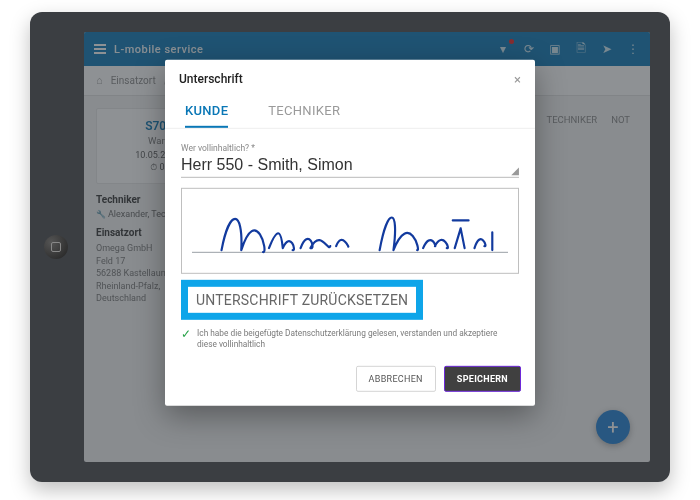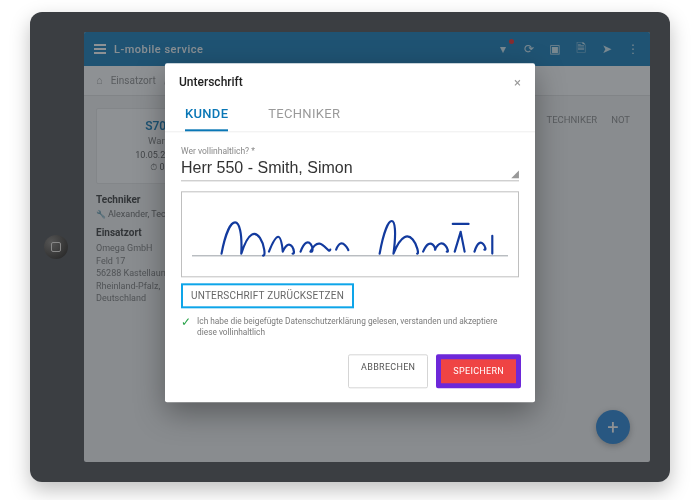--- a/index.html
+++ b/index.html
@@ -133,40 +133,40 @@
   .sig-box{
     border:1px solid #bfbfbf; height:86px; position:relative; margin-bottom:6px;
     background:#fff;
   }
   .sig-baseline{
     position:absolute;left:10px;right:10px;bottom:20px;height:1px;background:#9aa0a6;
   }
   .sig-svg{position:absolute;inset:0;}
 
   .flat-btn{
-    display:inline-block;border:2px solid #0ea5e9;padding:5px 8px;
-    font-size:10px;color:#666;background:#fff;margin-bottom:6px;
+    display:inline-block;border:7px solid #0ea5e9;padding:5px 8px;
+    font-size:14px;color:#666;background:#fff;margin-bottom:6px;
     letter-spacing:.2px;
   }
   .flat-btn .i{margin-right:3px;}
 
   .consent{display:flex;gap:6px;align-items:flex-start;font-size:8.3px;color:#7a7a7a;
     line-height:1.35;margin-top:2px;}
   .consent .check{color:#2aa34a;font-size:12px;line-height:1;}
 
   .dlg-footer{
     display:flex;justify-content:flex-end;gap:8px;
     padding:12px 14px 14px;
     text-align:right;
   }
   .btn{
     font-size:9px;padding:7px 12px;border-radius:2px;letter-spacing:.3px;cursor:pointer;
   }
   .btn-sec{background:#fff;border:1px solid #d5d5d5;color:#555;}
-  .btn-pri{background:#ef4444;border:5px solid #6d28d9;color:#fff;font-weight:400;}
+  .btn-pri{background:#404040;border:1px solid #6d28d9;color:#fff;font-weight:700;}
 </style>
 </head>
 <body>
 
 <div class="tablet">
   <div class="home-btn"></div>
 
   <div class="screen">
 
     <div class="appbar">

